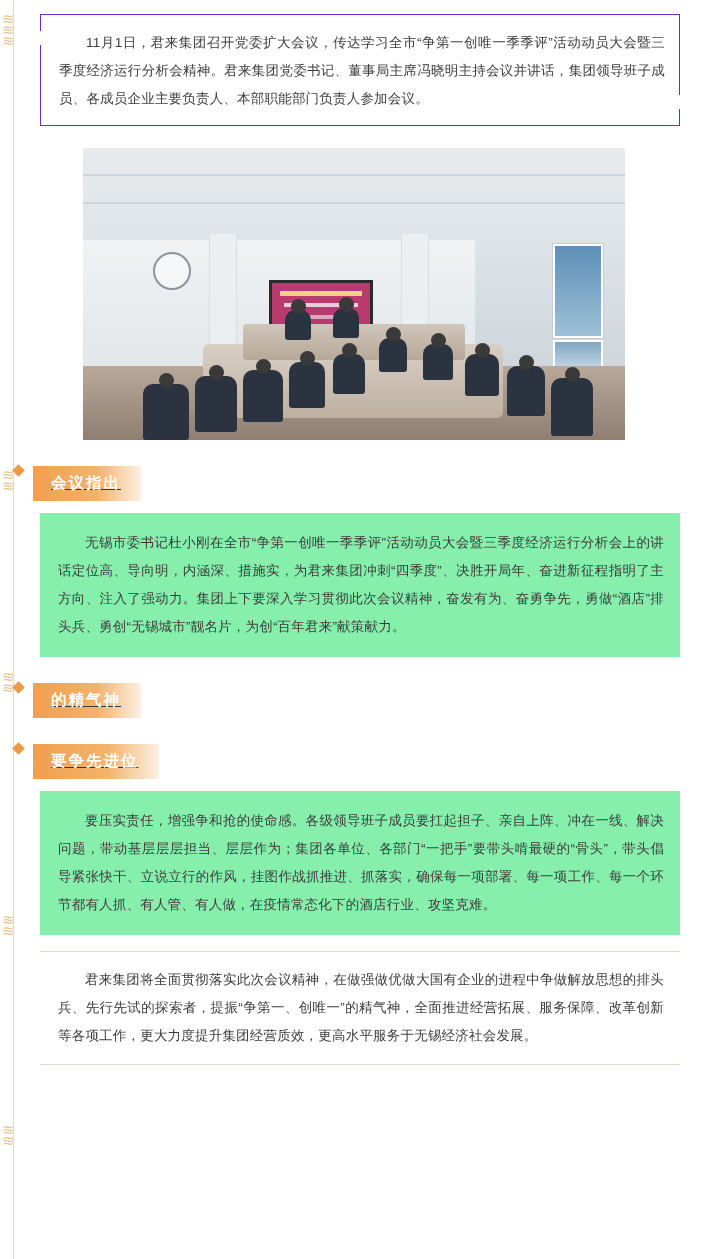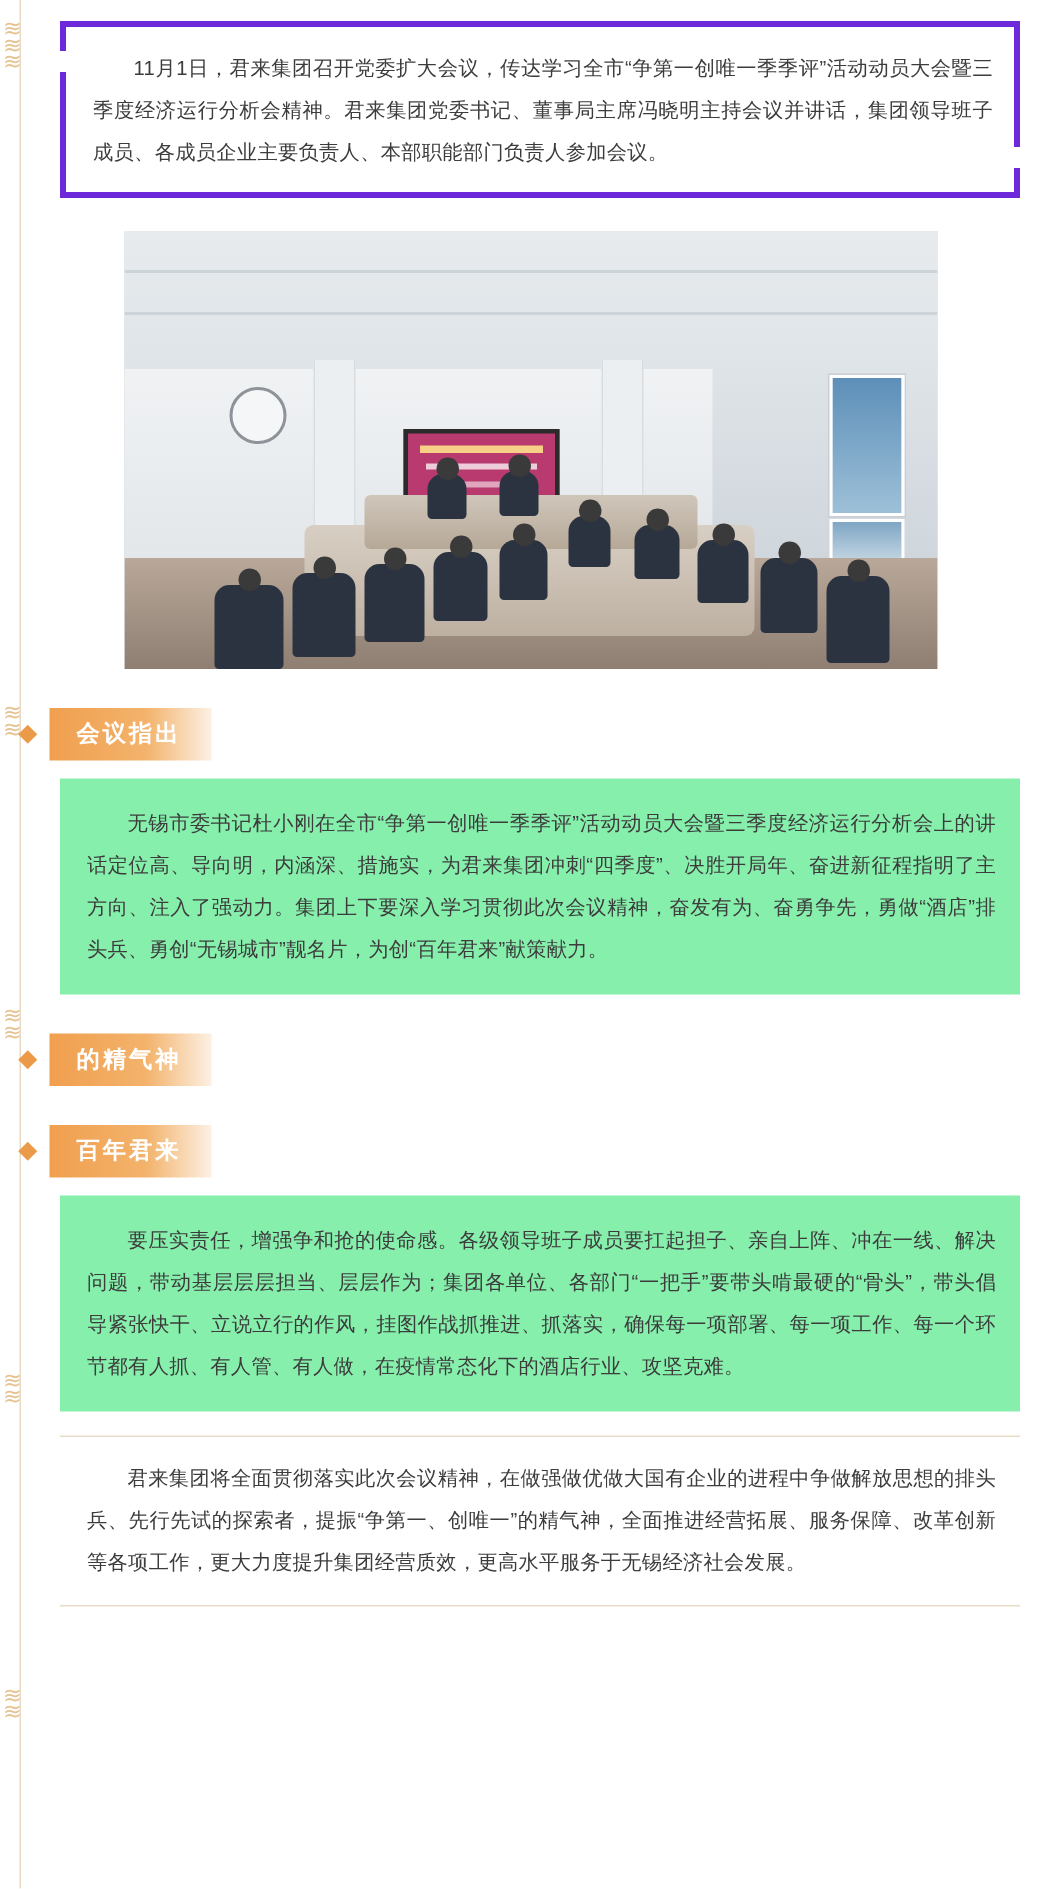--- a/index.html
+++ b/index.html
@@ -52,21 +52,21 @@
   .rail-wave span {
     display: block;
     font-family: "DejaVu Sans", sans-serif;
   }
 
   
   .intro-box {
     position: relative;
     margin: 14px 28px 0 40px;
     padding: 14px 14px 12px 18px;
-    border: 4px solid #6d28d9;
+    border: 1px solid #6d28d9;
     background: #ffffff;
   }
   .intro-box:before,
   .intro-box:after {
     content: "";
     position: absolute;
     width: 14px;
     height: 14px;
     background: #ffffff;
   }
@@ -176,22 +176,22 @@
     background: #3a3a3a;
   }
 
   
   .section {
     margin-top: 26px;
   }
   .sec-head-row {
     position: relative;
     display: flex;
-    align-items: center;
     margin-left: 14px;
+    text-decoration: underline;
   }
   .diamond {
     width: 9px;
     height: 9px;
     background: #eb9a4a;
     transform: rotate(45deg);
     flex: 0 0 auto;
     margin-right: 10px;
   }
   .sec-title {
@@ -299,21 +299,21 @@
   <div class="section">
     <div class="sec-head-row">
       <div class="diamond"></div>
       <div class="sec-title">的精气神</div>
     </div>
   </div>
 
   <div class="section">
     <div class="sec-head-row">
       <div class="diamond"></div>
-      <div class="sec-title">百年君来</div>
+      <div class="sec-title">要争先进位</div>
     </div>
     <div class="sec-body">
       <p class="body-text">要压实责任，增强争和抢的使命感。各级领导班子成员要扛起担子、亲自上阵、冲在一线、解决问题，带动基层层层担当、层层作为；集团各单位、各部门“一把手”要带头啃最硬的“骨头”，带头倡导紧张快干、立说立行的作风，挂图作战抓推进、抓落实，确保每一项部署、每一项工作、每一个环节都有人抓、有人管、有人做，在疫情常态化下的酒店行业、攻坚克难。</p>
     </div>
   </div>
 
   <div class="plain-body">
     <p class="body-text">君来集团将全面贯彻落实此次会议精神，在做强做优做大国有企业的进程中争做解放思想的排头兵、先行先试的探索者，提振“争第一、创唯一”的精气神，全面推进经营拓展、服务保障、改革创新等各项工作，更大力度提升集团经营质效，更高水平服务于无锡经济社会发展。</p>
   </div>
 

